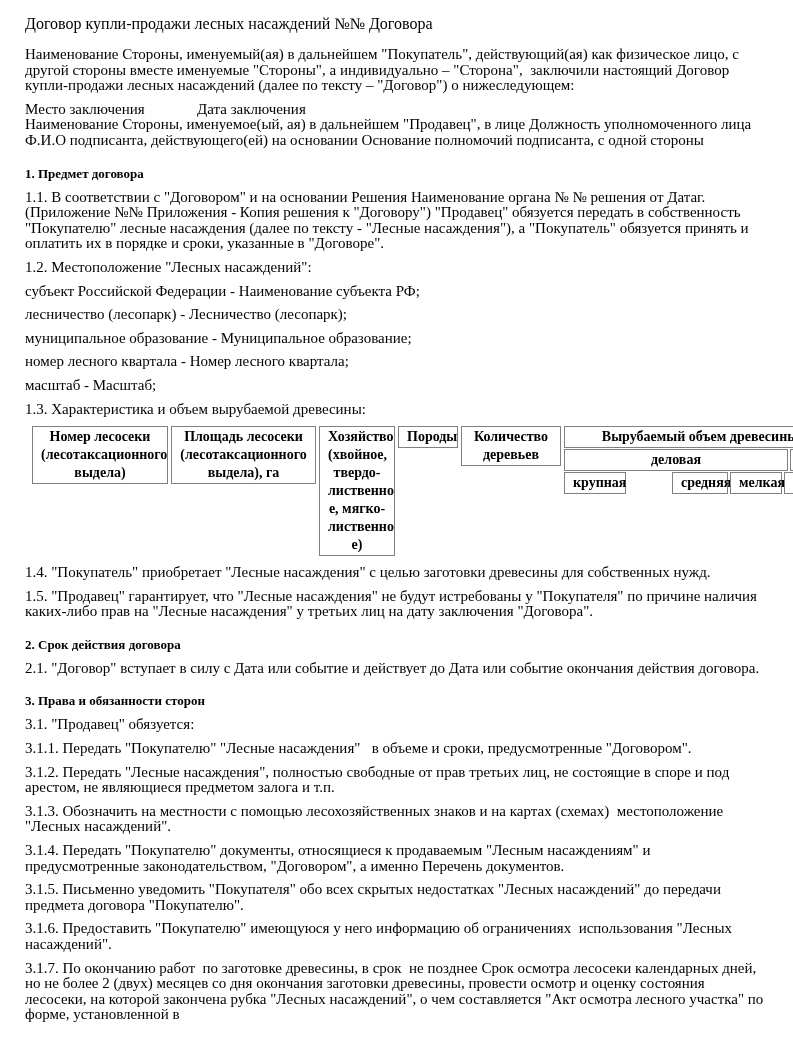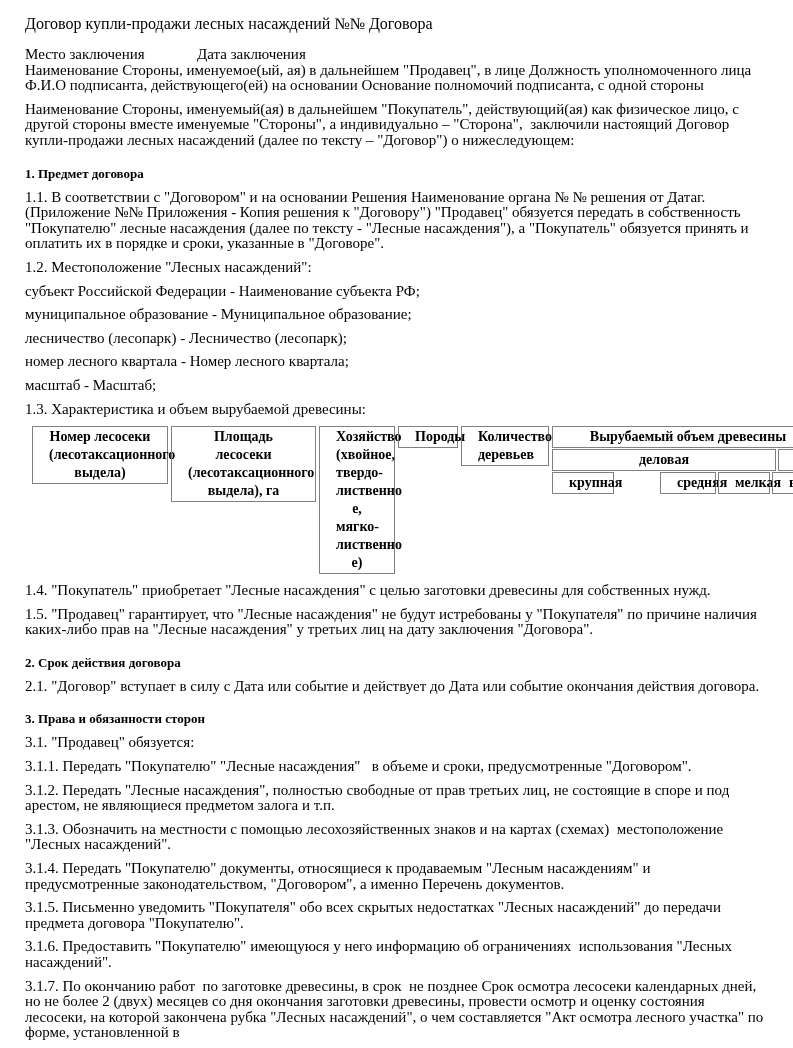--- a/index.html
+++ b/index.html
@@ -31,57 +31,57 @@
   .tbl {
     display: flex; align-items: flex-start; gap: 3px;
     margin: 9px 0 9px 7px;
     width: 830px;
     font-weight: bold; font-size: 14px; line-height: 18px;
     text-align: center;
   }
   .cell {
     border: 1px solid #808080;
     white-space: pre-line;
-    padding: 1px 16px;
+    padding: 1px 8px;
     overflow: visible;
   }
   .w1 { width: 136px; }
   .w2 { width: 145px; }
   .w3 { width: 76px; }
   .w4 { width: 60px; }
-  .w5 { width: 88px; }
+  .w5 { width: 100px; }
   .vol-group { display: flex; flex-direction: column; gap: 1px; width: 272px; flex: 0 0 272px; }
   .vol-row { display: flex; gap: 2px; }
   .vol-head { width: 272px; }
   .vol-business { width: 224px; flex: 0 0 224px; }
   .vol-firewood { width: 46px; flex: 0 0 46px; }
   .sub-krupnaya { width: 62px; flex: 0 0 62px; }
   .sub-srednyaya { width: 56px; flex: 0 0 56px; margin-left: 44px; }
   .sub-melkaya { width: 52px; flex: 0 0 52px; }
   .sub-vsego { width: 46px; flex: 0 0 46px; }
 </style>
 </head>
 <body>
 
 <div class="page">
 
   <p class="doc-title">Договор купли-продажи лесных насаждений №№ Договора</p>
 
+  <p class="para">Наименование Стороны, именуемый(ая) в дальнейшем "Покупатель", действующий(ая) как физическое лицо, с другой стороны вместе именуемые "Стороны", а индивидуально – "Сторона",  заключили настоящий Договор купли-продажи лесных насаждений (далее по тексту – "Договор") о нижеследующем:</p>
+
   <p class="para"><span class="place-col">Место заключения</span><span>Дата заключения</span><br><span>Наименование Стороны, именуемое(ый, ая) в дальнейшем "Продавец", в лице Должность уполномоченного лица Ф.И.О подписанта, действующего(ей) на основании Основание полномочий подписанта, с одной стороны</span></p>
-
-  <p class="para">Наименование Стороны, именуемый(ая) в дальнейшем "Покупатель", действующий(ая) как физическое лицо, с другой стороны вместе именуемые "Стороны", а индивидуально – "Сторона",  заключили настоящий Договор купли-продажи лесных насаждений (далее по тексту – "Договор") о нижеследующем:</p>
 
   <p class="heading">1. Предмет договора</p>
 
   <p class="para">1.1. В соответствии с "Договором" и на основании Решения Наименование органа № № решения от Датаг. (Приложение №№ Приложения - Копия решения к "Договору") "Продавец" обязуется передать в собственность "Покупателю" лесные насаждения (далее по тексту - "Лесные насаждения"), а "Покупатель" обязуется принять и оплатить их в порядке и сроки, указанные в "Договоре".</p>
   <p class="para">1.2. Местоположение "Лесных насаждений":</p>
 
   <p class="para">субъект Российской Федерации - Наименование субъекта РФ;</p>
+  <p class="para">лесничество (лесопарк) - Лесничество (лесопарк);</p>
   <p class="para">муниципальное образование - Муниципальное образование;</p>
-  <p class="para">лесничество (лесопарк) - Лесничество (лесопарк);</p>
   <p class="para">номер лесного квартала - Номер лесного квартала;</p>
   <p class="para">масштаб - Масштаб;</p>
 
   <p class="para">1.3. Характеристика и объем вырубаемой древесины:</p>
 
   <div class="tbl">
     <div class="cell w1">Номер лесосеки
 (лесотаксационного
 выдела)</div>
     <div class="cell w2">Площадь лесосеки

